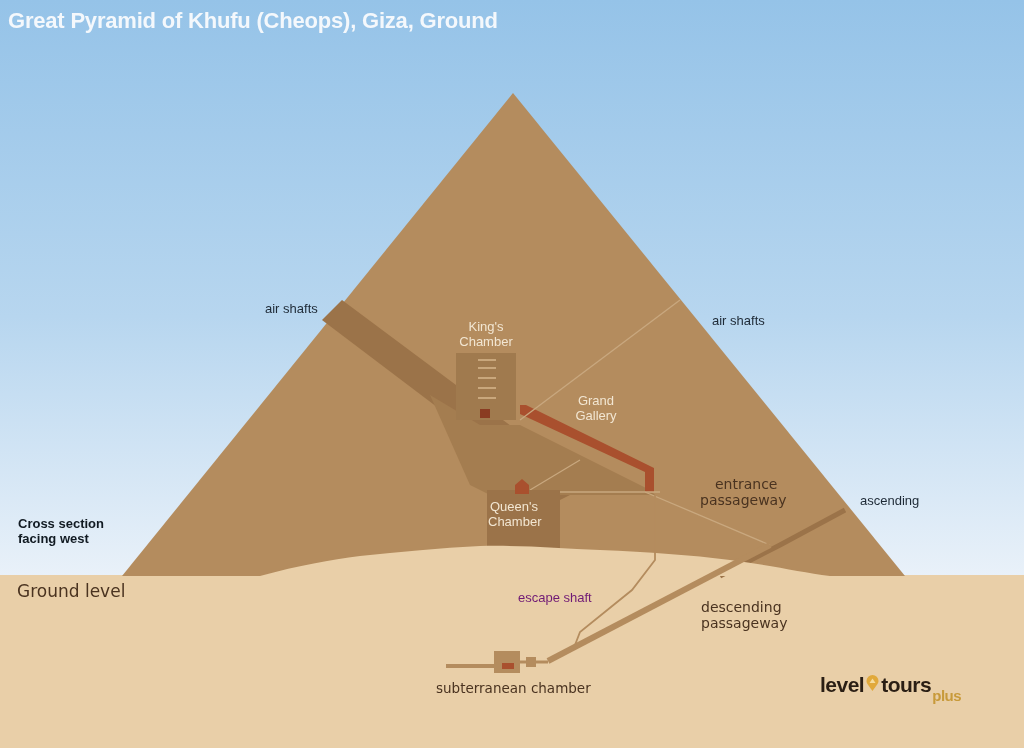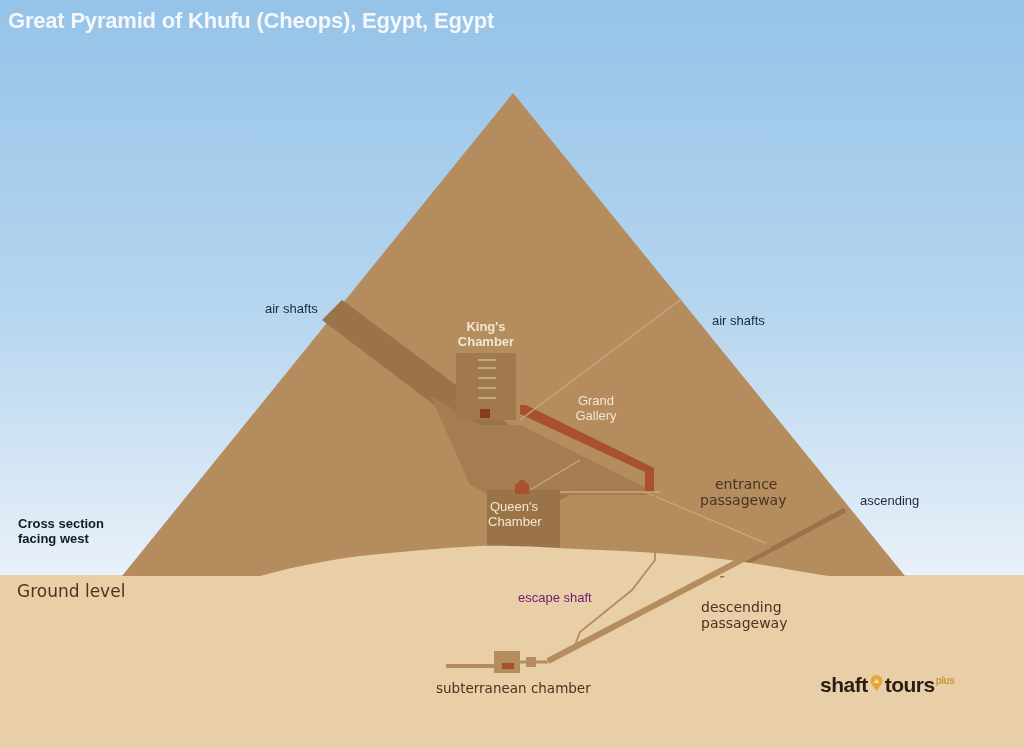--- a/index.html
+++ b/index.html
@@ -7,21 +7,21 @@
     #stage { position: absolute; left: 0; top: 0; width: 1024px; height: 748px; }
     svg { position: absolute; left: 0; top: 0; }
     .lbl { position: absolute; white-space: nowrap; line-height: 1.15; }
     .title { left: 8px; top: 8px; font-size: 22px; font-weight: bold; color: #f4f8fc; letter-spacing: -0.2px; }
     .dark { color: #1e2a36; font-size: 13px; }
     .brown { color: #4a3320; font-size: 14px; font-family: "DejaVu Sans", sans-serif; }
     .light { color: #f2e6d2; font-size: 13px; text-align: center; }
     .bold-dark { color: #111a22; font-size: 13px; font-weight: bold; text-align: left; }
     .logo { position: absolute; left: 820px; top: 673px; font-size: 21px; font-weight: bold; color: #2a1e14; letter-spacing: -0.5px; display: flex; align-items: flex-start; }
     .logo .pin { display: inline-block; width: 15px; height: 17px; margin: 2px 1px 0 1px; position: relative; }
-    .logo .plus { font-size: 10px; color: #c89a3a; margin-top: 2px; margin-left: 1px; }
+    .logo .plus { font-size: 15px; color: #c89a3a; margin-top: 14px; margin-left: 1px; }
   </style>
 </head>
 <body>
 
 <div id="stage">
   <svg width="1024" height="748" viewBox="0 0 1024 748">
     <defs>
       <linearGradient id="sky" x1="0" y1="0" x2="0" y2="1">
         <stop offset="0" stop-color="#95c3e8"></stop>
         <stop offset="0.55" stop-color="#b7d6ef"></stop>
@@ -69,26 +69,26 @@
 
     <polyline points="655,495 655,560 632,590 580,632 575,645" fill="none" stroke="#b48c5e" stroke-width="1.8"></polyline>
 
     <line x1="446" y1="666" x2="495" y2="666" stroke="#b48c5e" stroke-width="4"></line>
     <rect x="494" y="651" width="26" height="22" fill="#b48c5e"></rect>
     <rect x="502" y="663" width="12" height="6" fill="#a9502e"></rect>
     <rect x="526" y="657" width="10" height="10" fill="#b48c5e"></rect>
     <line x1="520" y1="662" x2="548" y2="662" stroke="#b48c5e" stroke-width="3"></line>
   </svg>
 
-  <div class="lbl title">Great Pyramid of Khufu (Cheops), Egypt, Egypt</div>
+  <div class="lbl title">Great Pyramid of Khufu (Cheops), Giza, Ground</div>
 
   <div class="lbl dark" style="left:265px; top:302px;">air shafts</div>
   <div class="lbl dark" style="left:712px; top:314px;">air shafts</div>
 
-  <div class="lbl light" style="left:452px; top:320px; width:68px;font-weight:bold;">
+  <div class="lbl light" style="left:452px; top:320px; width:68px;">
     <div>King's</div>
     <div>Chamber</div>
   </div>
 
   <div class="lbl light" style="left:564px; top:394px; width:64px;">
     <div>Grand</div>
     <div>Gallery</div>
   </div>
 
   <div class="lbl light" style="left:488px; top:500px; width:52px;">
@@ -113,21 +113,21 @@
   <div class="lbl dark" style="left:518px; top:591px; color:#701a75;">escape shaft</div>
 
   <div class="lbl brown" style="left:701px; top:599px;">
     <div>descending</div>
     <div>passageway</div>
   </div>
 
   <div class="lbl brown" style="left:436px; top:681px; font-size:13.5px;">subterranean chamber</div>
 
   <div class="logo">
-    <span>shaft</span>
+    <span>level</span>
     <span class="pin">
       <svg width="15" height="17" viewBox="0 0 15 17">
         <path d="M7.5 16 C4 11 1.5 8.5 1.5 6 A6 6 0 0 1 13.5 6 C13.5 8.5 11 11 7.5 16 Z" fill="#e1a93b"></path>
         <path d="M4.5 8 L7.5 3.5 L10.5 8 Z" fill="#f6dc9c"></path>
       </svg>
     </span>
     <span>tours</span>
     <span class="plus">plus</span>
   </div>
 </div>

